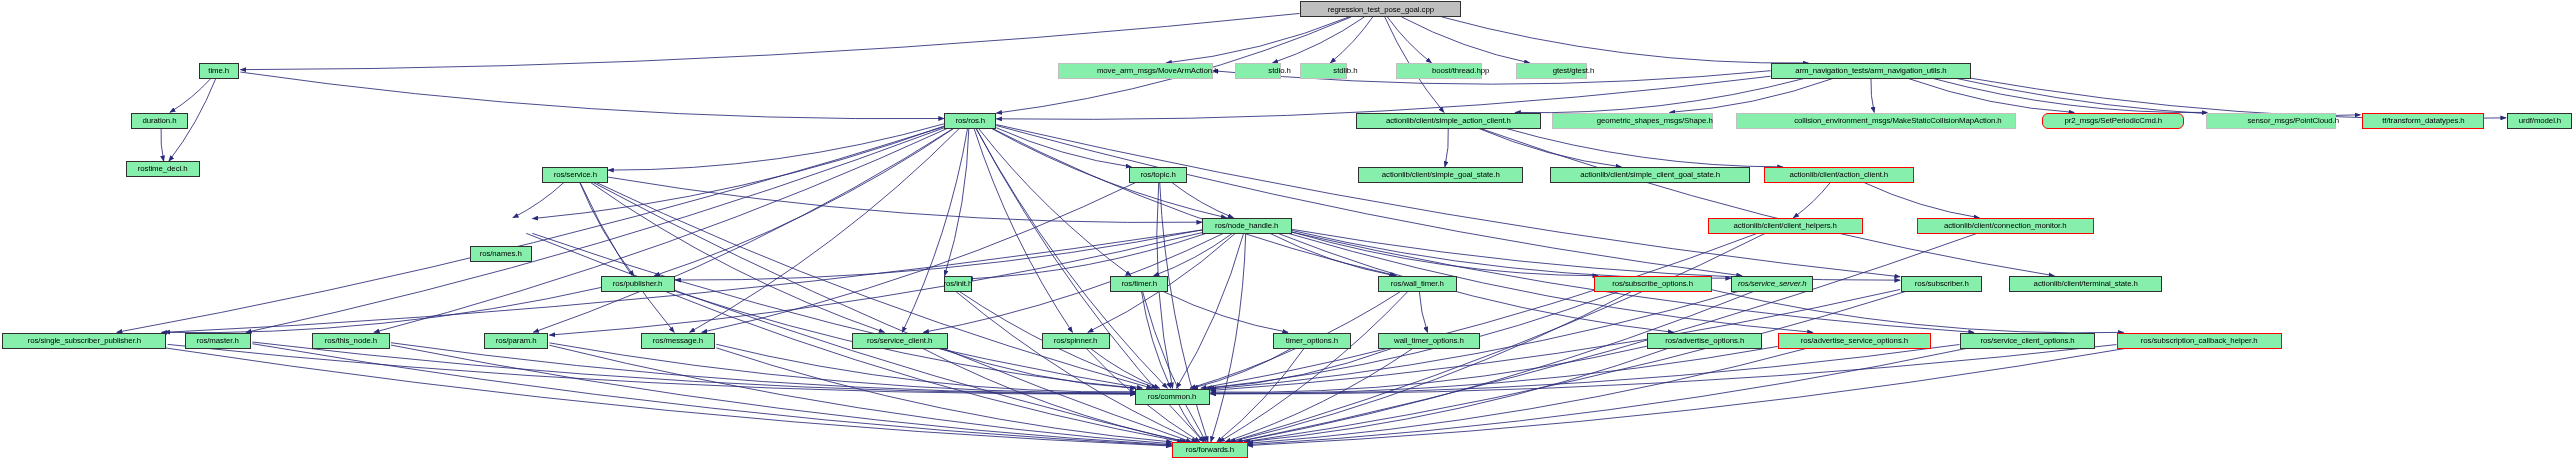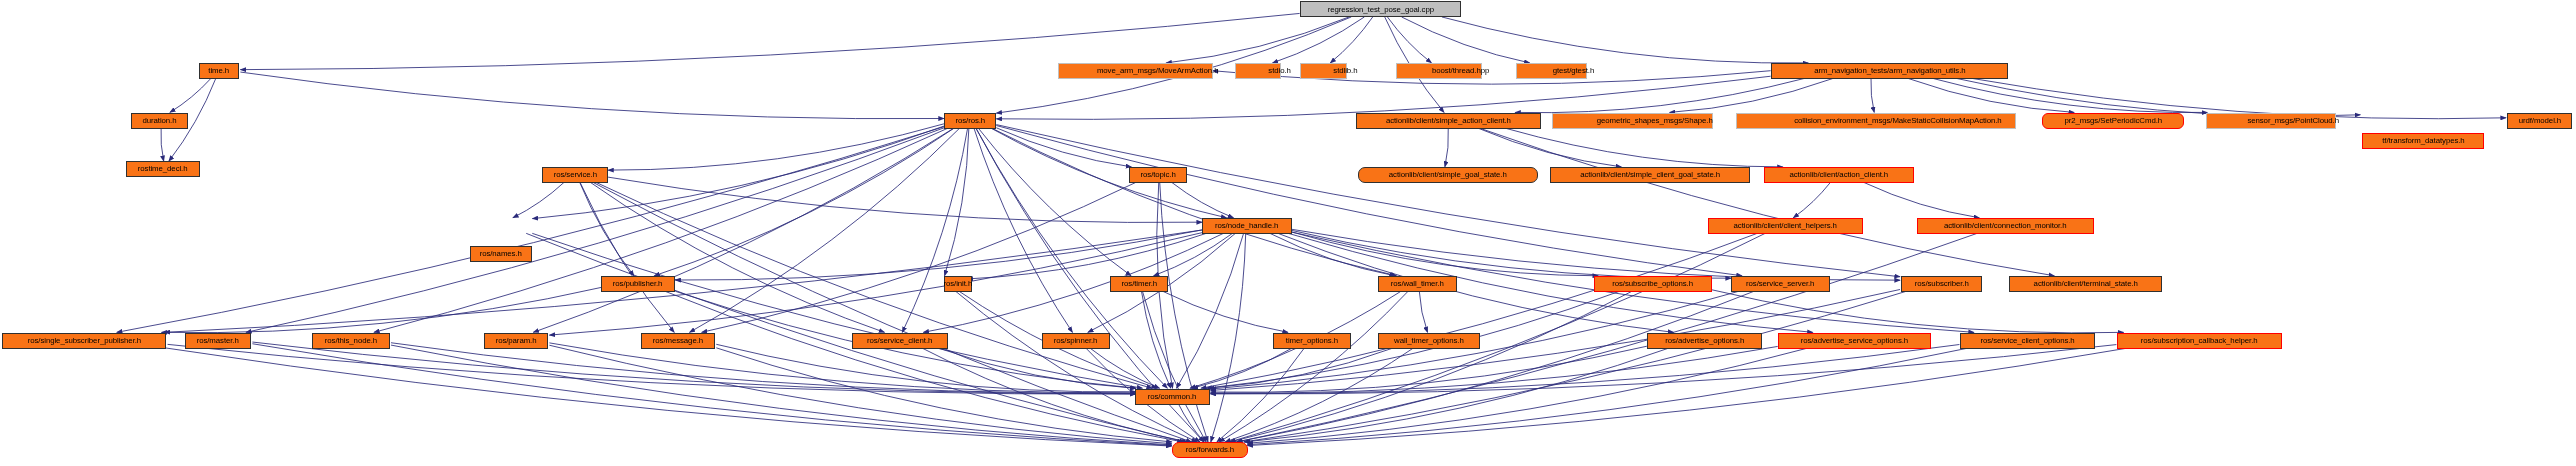--- a/index.html
+++ b/index.html
@@ -1,20 +1,20 @@
 <!DOCTYPE html>
 <html style="font-size:11.3px"><head>
 <meta charset="utf-8">
 <style>
   html,body{margin:0;padding:0;background:#ffffff;}
   body{font-family:"Liberation Sans","DejaVu Sans",sans-serif;}
   #graph{position:relative;width:2576px;height:466px;background:#ffffff;overflow:hidden;}
   #edges{position:absolute;left:0;top:0;width:2576px;height:466px;pointer-events:none;}
   .node{position:absolute;box-sizing:border-box;display:flex;align-items:center;justify-content:center;
-        background:#f97316;white-space:nowrap;height:15.6px;font-size:8.1px;color:#000000;letter-spacing:-0.1px;}
+        background:#86efac;white-space:nowrap;height:15.6px;font-size:8.1px;color:#000000;letter-spacing:-0.1px;}
   .node.gray{border:0.7px solid #c0c0c0;padding-left:44px;}
   .node.black{border:0.7px solid #303030;}
   .node.red{border:0.7px solid #ff0000;}
   .node.root{border:0.7px solid #303030;background:#bfbfbf;}
   .node span{display:block;transform:scaleX(0.97);transform-origin:center;}
 </style>
 </head>
 <body>
 
 <div id="graph">
@@ -166,21 +166,21 @@
       </div>
       <div class="node gray" style="left: 1300px; top: 63px; width: 47px;">
         <span>stdlib.h</span>
       </div>
       <div class="node gray" style="left: 1396px; top: 63px; width: 86px; text-align: center;">
         <span>boost/thread.hpp</span>
       </div>
       <div class="node gray" style="left: 1516px; top: 63px; width: 71px;">
         <span>gtest/gtest.h</span>
       </div>
-      <div class="node black" style="left: 1771px; top: 63px; width: 237px;">
+      <div class="node black" style="left: 1771px; top: 63px; width: 200px;">
         <span>arm_navigation_tests/arm_navigation_utils.h</span>
       </div>
       <div class="node black" style="left: 131px; top: 113px; width: 57px;">
         <span>duration.h</span>
       </div>
       <div class="node black" style="left: 944px; top: 113px; width: 52px;">
         <span>ros/ros.h</span>
       </div>
       <div class="node black" style="left: 1356px; top: 113px; width: 185px;">
         <span>actionlib/client/simple_action_client.h</span>
@@ -190,36 +190,36 @@
       </div>
       <div class="node gray" style="left: 1736px; top: 113px; width: 280px;">
         <span>collision_environment_msgs/MakeStaticCollisionMapAction.h</span>
       </div>
       <div class="node red" style="left: 2042px; top: 113px; width: 142px; border-radius: 6px;">
         <span>pr2_msgs/SetPeriodicCmd.h</span>
       </div>
       <div class="node gray" style="left: 2206px; top: 113px; width: 130px;">
         <span>sensor_msgs/PointCloud.h</span>
       </div>
-      <div class="node red" style="left: 2362px; top: 113px; width: 122px; margin-top: 20px;">
+      <div class="node red" style="left: 2362px; top: 113px; width: 122px;">
         <span>tf/transform_datatypes.h</span>
       </div>
       <div class="node black" style="left: 2507px; top: 113px; width: 65px;">
         <span>urdf/model.h</span>
       </div>
       <div class="node black" style="left: 126px; top: 161px; width: 74px;">
         <span>rostime_decl.h</span>
       </div>
       <div class="node black" style="left: 542px; top: 167px; width: 66px;">
         <span>ros/service.h</span>
       </div>
       <div class="node black" style="left: 1129px; top: 167px; width: 58px;">
         <span>ros/topic.h</span>
       </div>
-      <div class="node black" style="left: 1358px; top: 167px; width: 180px; border-radius: 7px;">
+      <div class="node black" style="left: 1358px; top: 167px; width: 165px;">
         <span>actionlib/client/simple_goal_state.h</span>
       </div>
       <div class="node black" style="left: 1550px; top: 167px; width: 200px;">
         <span>actionlib/client/simple_client_goal_state.h</span>
       </div>
       <div class="node red" style="left: 1764px; top: 167px; width: 150px;">
         <span>actionlib/client/action_client.h</span>
       </div>
       <div class="node black" style="left: 470px; top: 218px; width: 62px; margin-top: 28px;">
         <span>ros/names.h</span>
@@ -241,21 +241,21 @@
       </div>
       <div class="node black" style="left: 1110px; top: 276px; width: 58px;">
         <span>ros/timer.h</span>
       </div>
       <div class="node black" style="left: 1378px; top: 276px; width: 79px;">
         <span>ros/wall_timer.h</span>
       </div>
       <div class="node red" style="left: 1594px; top: 276px; width: 118px;">
         <span>ros/subscribe_options.h</span>
       </div>
-      <div class="node black" style="left: 1731px; top: 276px; width: 99px;">
+      <div class="node black" style="left: 1731px; top: 276px; width: 82px; font-style: italic;">
         <span>ros/service_server.h</span>
       </div>
       <div class="node black" style="left: 1901px; top: 276px; width: 81px;">
         <span>ros/subscriber.h</span>
       </div>
       <div class="node black" style="left: 2009px; top: 276px; width: 153px;">
         <span>actionlib/client/terminal_state.h</span>
       </div>
       <div class="node black" style="left: 2.1px; top: 333px; width: 164px;">
         <span>ros/single_subscriber_publisher.h</span>
@@ -292,18 +292,18 @@
       </div>
       <div class="node black" style="left: 1960px; top: 333px; width: 135px;">
         <span>ros/service_client_options.h</span>
       </div>
       <div class="node red" style="left: 2117px; top: 333px; width: 165px;">
         <span>ros/subscription_callback_helper.h</span>
       </div>
       <div class="node black" style="left: 1135px; top: 389px; width: 75px;">
         <span>ros/common.h</span>
       </div>
-      <div class="node red" style="left: 1172px; top: 442px; width: 76px; border-radius: 7px;">
+      <div class="node red" style="left: 1172px; top: 442px; width: 76px;">
         <span>ros/forwards.h</span>
       </div>
     </div>
 </div>
 
 
 </body></html>

